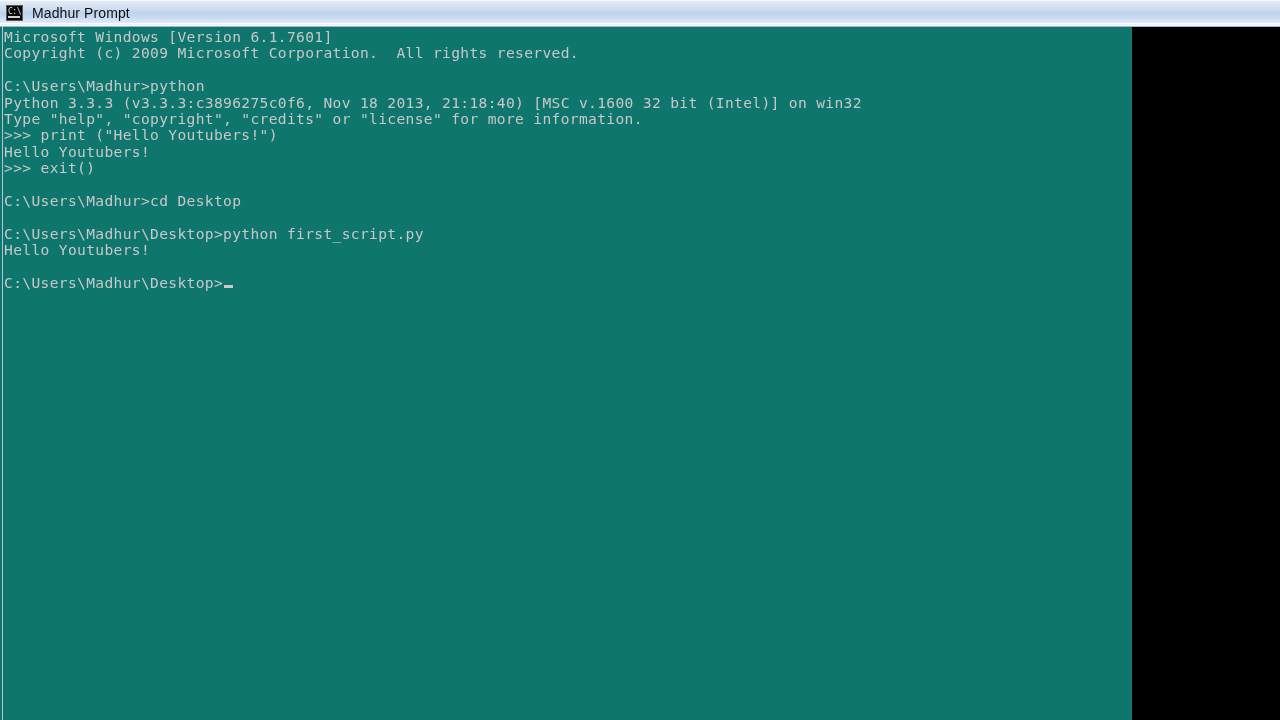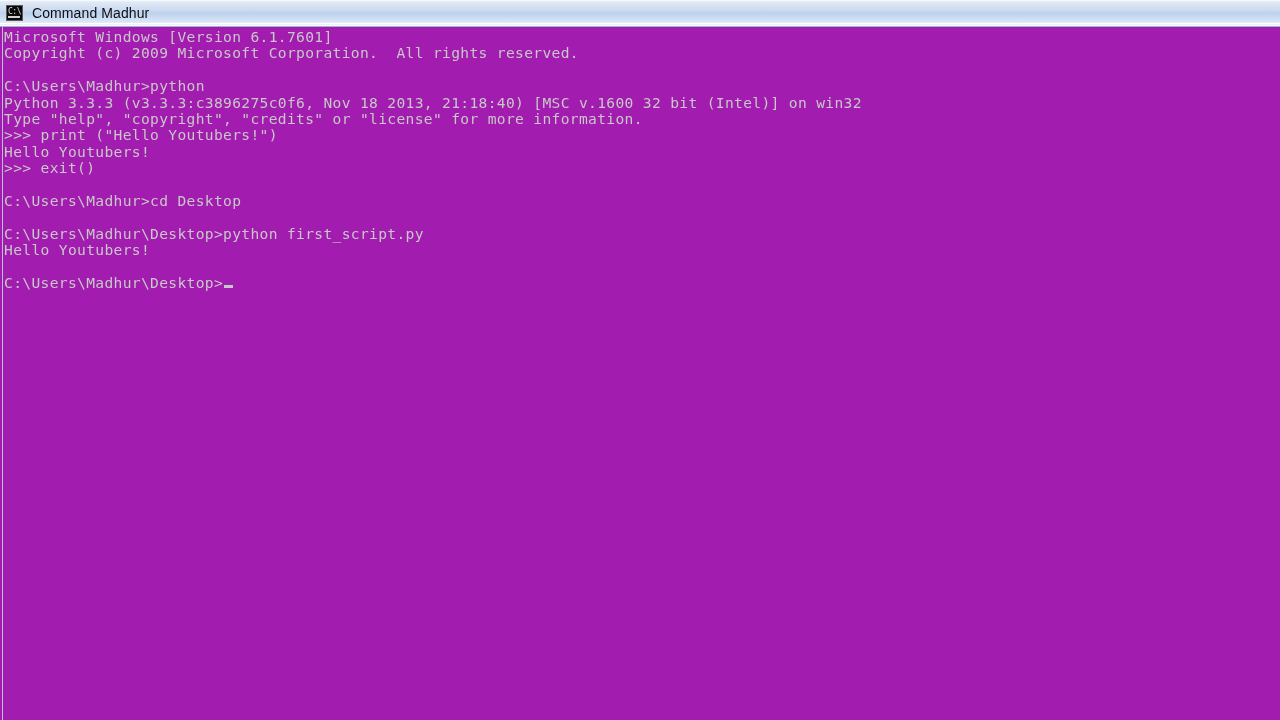--- a/index.html
+++ b/index.html
@@ -100,23 +100,23 @@
     color: #0b0f14;
     white-space: nowrap;
     letter-spacing: 0.1px;
   }
 
   
   #console {
     position: absolute;
     left: 0;
     top: 27px;
-    width: 1280px;
+    width: 1132px;
     height: 693px;
-    background: #a21caf;
+    background: #0f766e;
     overflow: hidden;
   }
   
   #console-left-edge {
     position: absolute;
     left: 2px;
     top: 0;
     width: 1px;
     height: 693px;
     background: #b9c2d6;
@@ -155,21 +155,21 @@
 </head>
 <body>
 
 <div id="window">
 
   <div id="titlebar">
     <div class="cmd-icon">
       <span class="glyph">C:\</span>
       <span class="bar"></span>
     </div>
-    <div id="title-text">Command Madhur</div>
+    <div id="title-text">Madhur Prompt</div>
   </div>
 
   <div id="console">
     <div id="console-left-edge"></div>
     <div id="console-text"><div class="line"><span>Microsoft Windows [Version 6.1.7601]</span></div><div class="line"><span>Copyright (c) 2009 Microsoft Corporation.  All rights reserved.</span></div><div class="line blank">&nbsp;</div><div class="line"><span>C:\Users\Madhur&gt;python</span></div><div class="line"><span>Python 3.3.3 (v3.3.3:c3896275c0f6, Nov 18 2013, 21:18:40) [MSC v.1600 32 bit (Intel)] on win32</span></div><div class="line"><span>Type "help", "copyright", "credits" or "license" for more information.</span></div><div class="line"><span>&gt;&gt;&gt; print ("Hello Youtubers!")</span></div><div class="line"><span>Hello Youtubers!</span></div><div class="line"><span>&gt;&gt;&gt; exit()</span></div><div class="line blank">&nbsp;</div><div class="line"><span>C:\Users\Madhur&gt;cd Desktop</span></div><div class="line blank">&nbsp;</div><div class="line"><span>C:\Users\Madhur\Desktop&gt;python first_script.py</span></div><div class="line"><span>Hello Youtubers!</span></div><div class="line blank">&nbsp;</div><div class="line"><span>C:\Users\Madhur\Desktop&gt;</span><span class="cursor"></span></div></div>
   </div>
 
 </div>
 
 </body></html>

